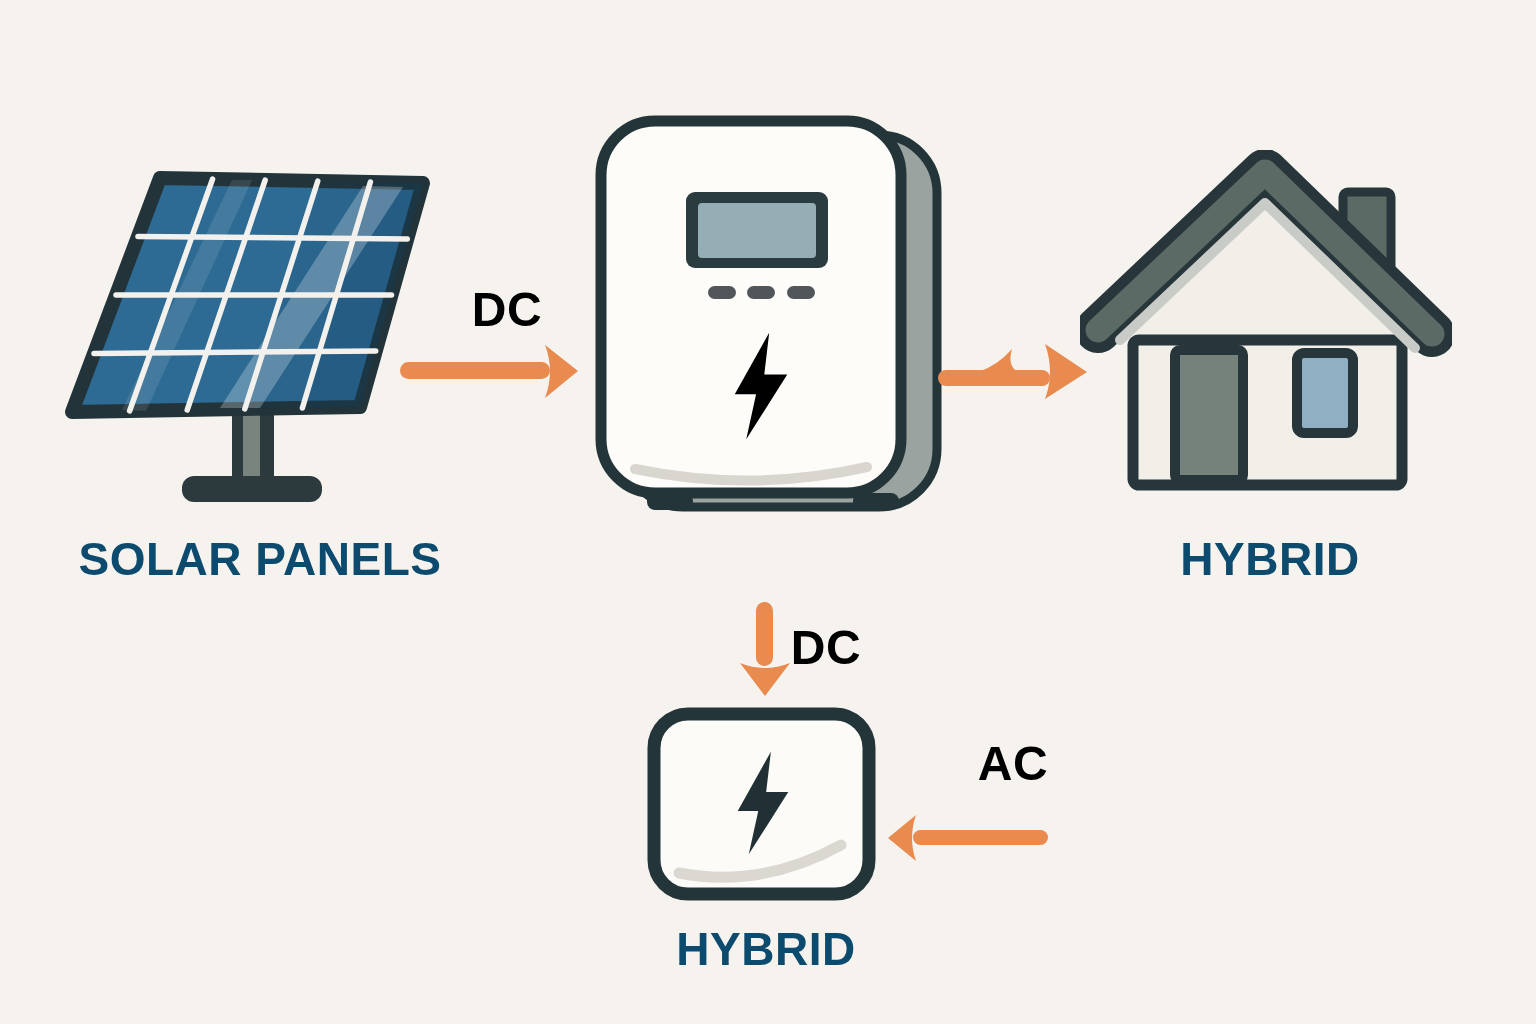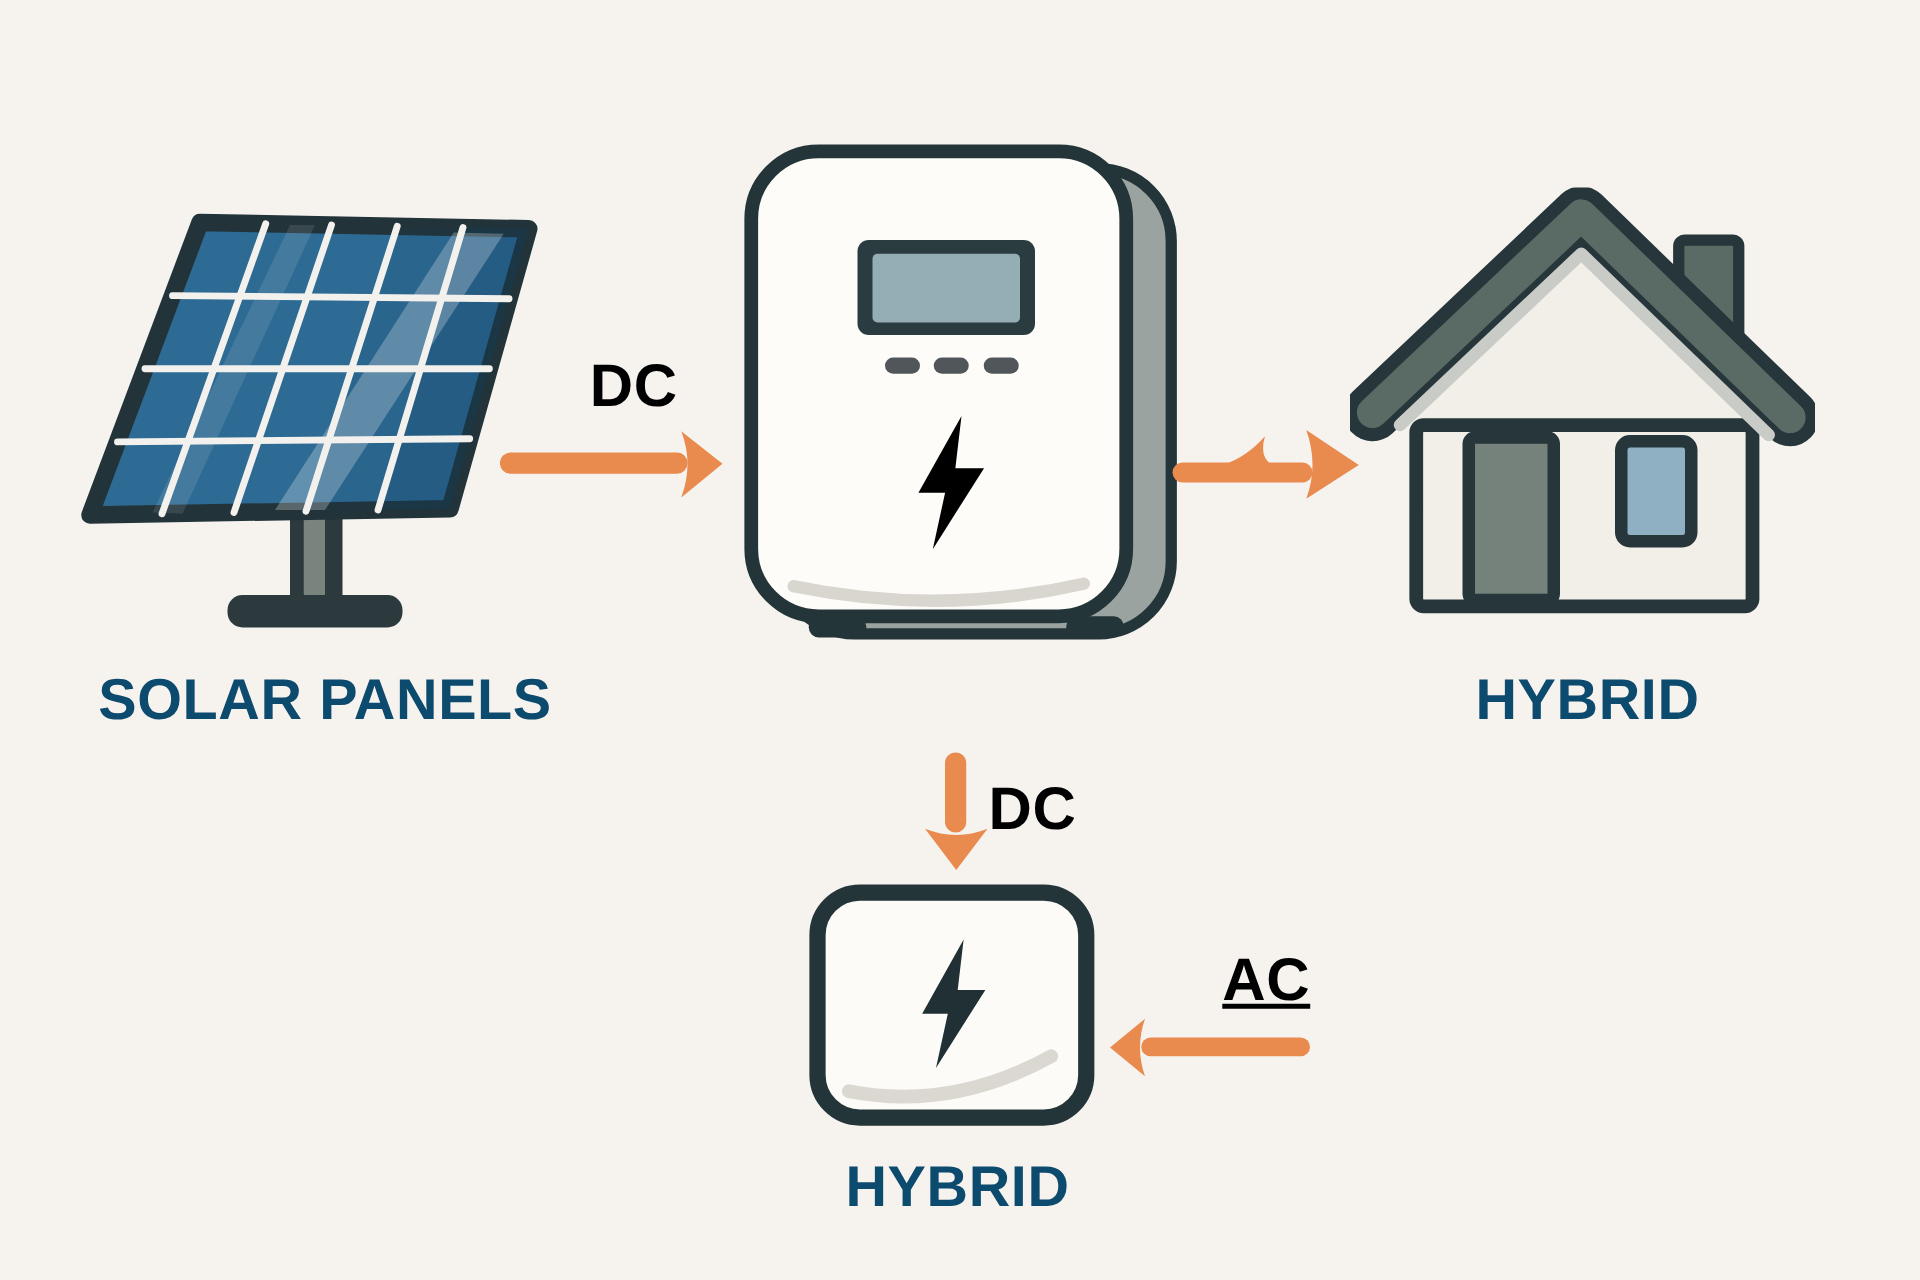--- a/index.html
+++ b/index.html
@@ -137,15 +137,15 @@
 
 
   <div class="node-label" style="left:1270px;top:536px;">HYBRID</div>
 
   <div class="node-label" style="left:766px;top:926px;">HYBRID</div>
 
   <div class="flow-label" style="left:507px;top:286px;">DC</div>
 
   <div class="flow-label" style="left:826px;top:624px;">DC</div>
 
-  <div class="flow-label" style="left:1013px;top:761px;text-decoration:underline;">AC</div>
+  <div class="flow-label" style="left:1013px;top:740px;">AC</div>
 
 </div>
 
 </body></html>

